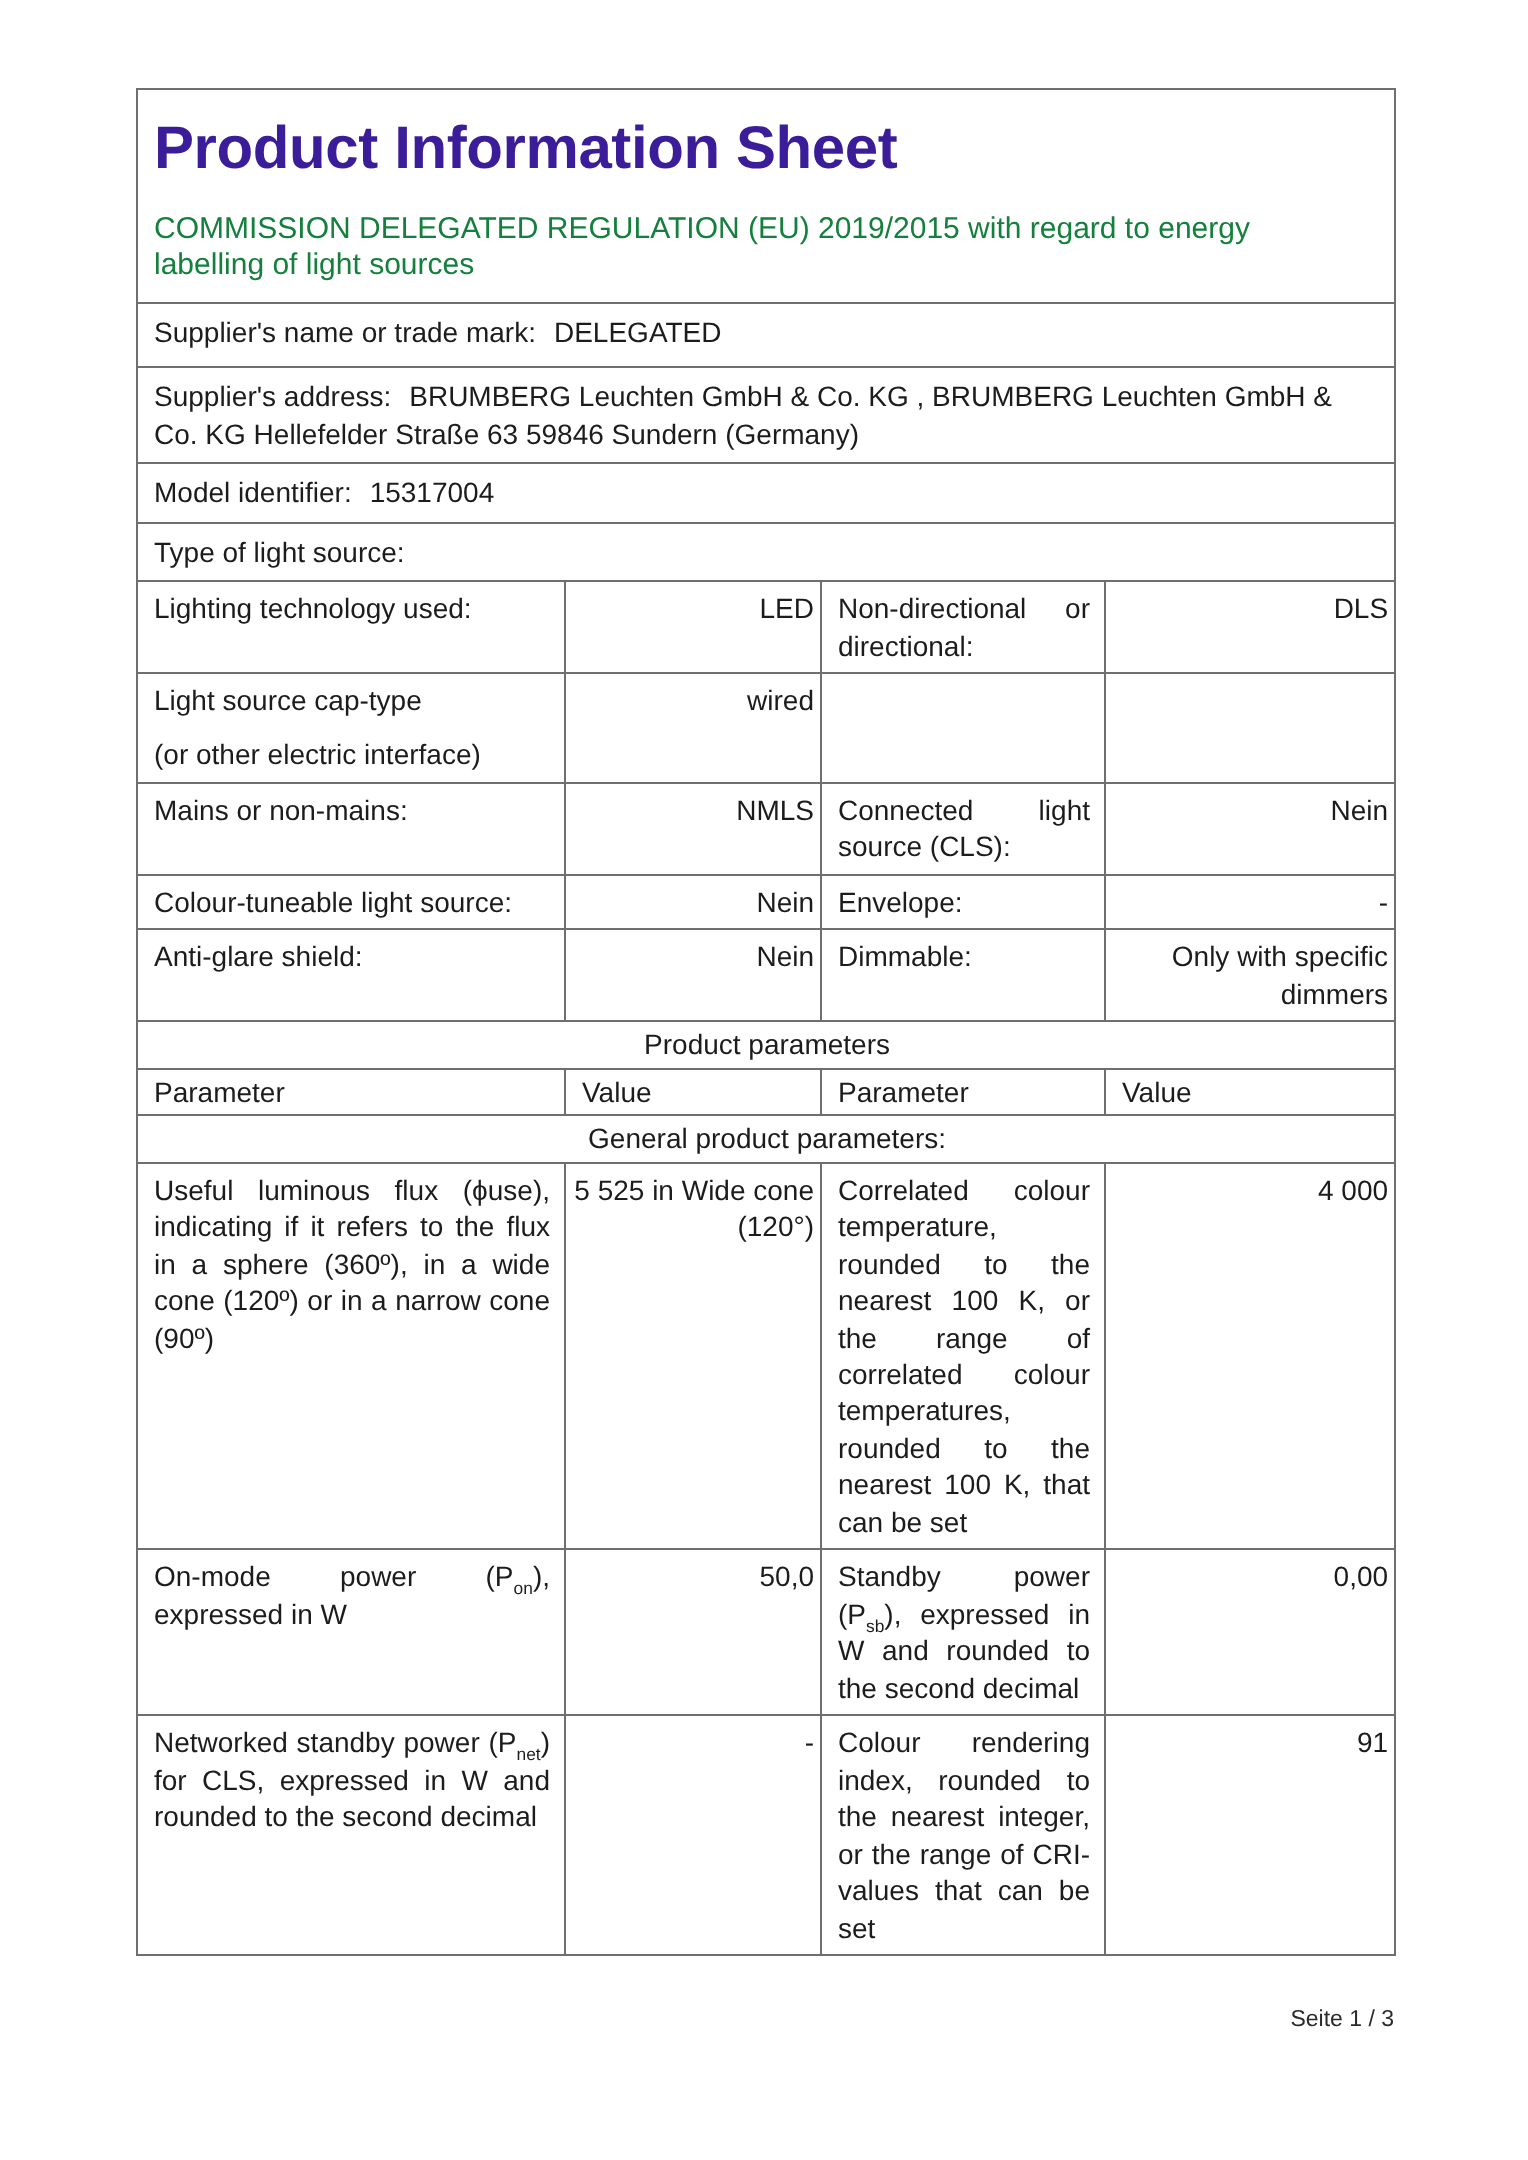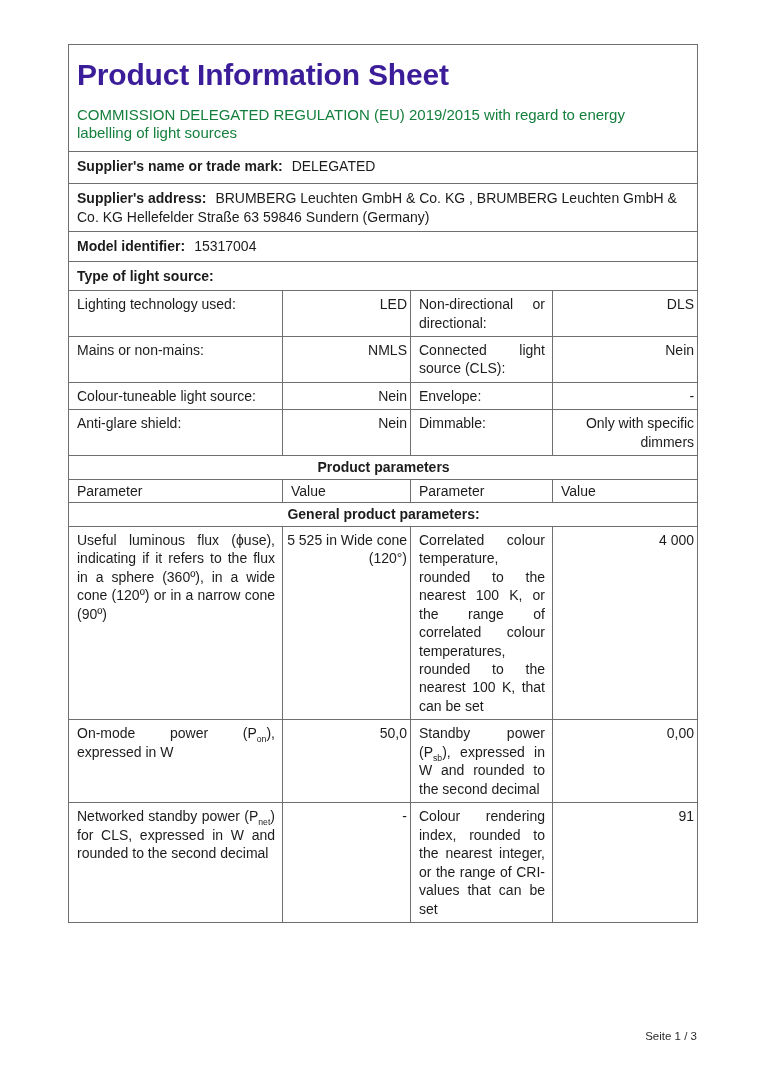--- a/index.html
+++ b/index.html
@@ -31,21 +31,21 @@
     font-size: 14px;
     line-height: 1.32;
     padding: 4px 7px 4px 8px;
   }
   td.val {
     text-align: right;
     padding: 4px 3px;
   }
   td.just { text-align: justify; }
   td.merged { padding: 5px 8px; }
-  .bold { font-weight: 700; }
+  .bold { font-weight: 400; }
   .lblval .v { margin-left: 9px; font-weight: 400; }
   .center { text-align: center; }
   sub { font-size: 0.62em; line-height: 0; }
 
   
   td.titleblock { padding: 10px 19px 8px 8px; }
   .doc-title {
     font-size: 30px;
     font-weight: 700;
     color: #3b1d99;
@@ -79,21 +79,20 @@
   tr.h-net    td { height: 114px; }
 
   .cap-line2 { margin-top: 9px; }
 
   .footer {
     position: absolute;
     top: 1004px;
     right: 67px;
     font-size: 11.5px;
     color: #2b2b2b;
-    margin-top: 26px;
   }
 </style>
 </head>
 <body>
 
 <div class="sheet">
   <table>
     <colgroup>
         <col class="c1">
         <col class="c2">
@@ -133,20 +132,29 @@
       </td>
     </tr>
 
     <tr class="h-r1">
       <td class="just">Lighting technology used:</td>
       <td class="val">LED</td>
       <td class="just">Non-directional or directional:</td>
       <td class="val">DLS</td>
     </tr>
 
+    <tr class="h-r2">
+      <td>
+        <div>Light source cap-type</div>
+        <div class="cap-line2">(or other electric interface)</div>
+      </td>
+      <td class="val">wired</td>
+      <td></td>
+      <td class="val"></td>
+    </tr>
 
     <tr class="h-r3">
       <td class="just">Mains or non-mains:</td>
       <td class="val">NMLS</td>
       <td class="just">Connected light source (CLS):</td>
       <td class="val">Nein</td>
     </tr>
 
     <tr class="h-r4">
       <td class="just">Colour-tuneable light source:</td>

